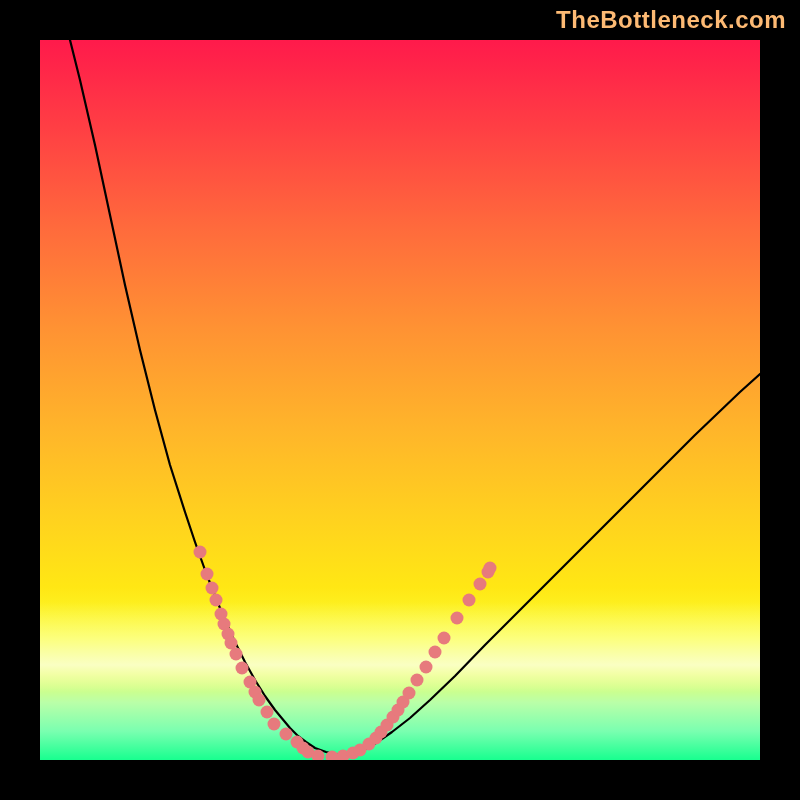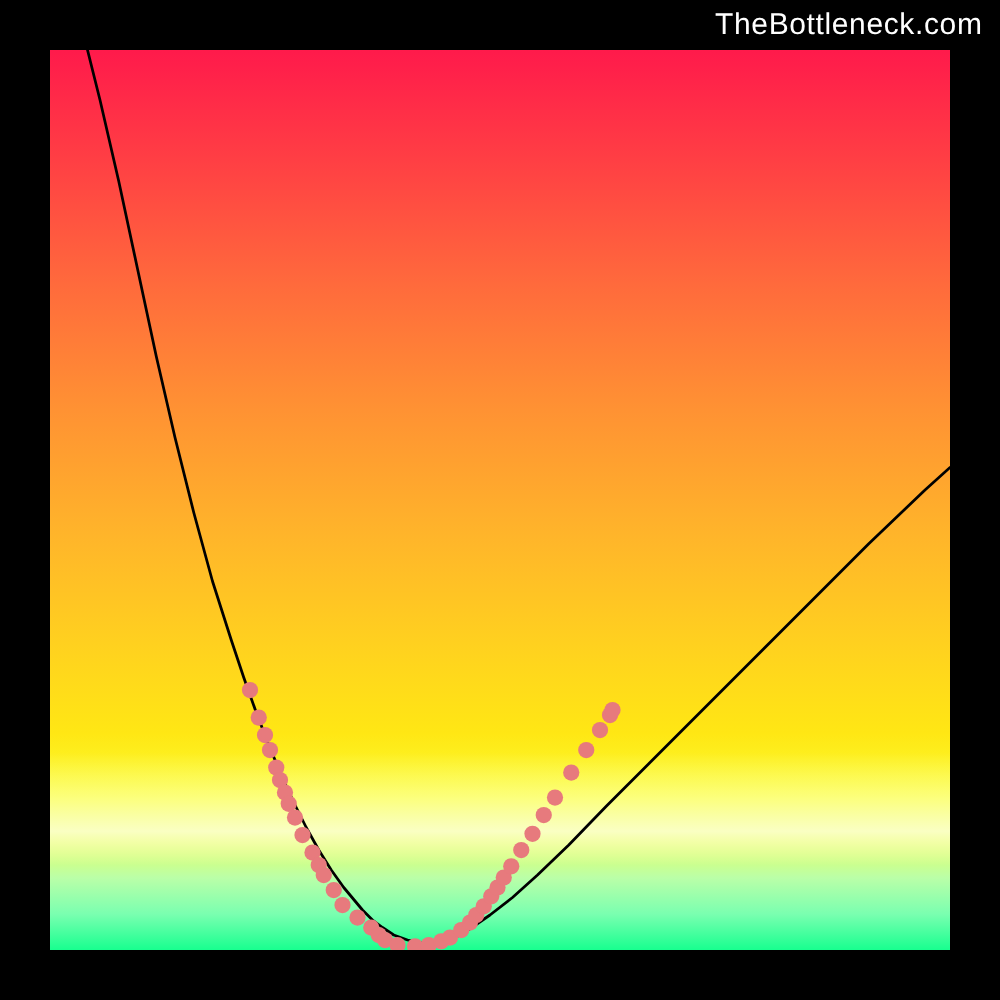--- a/index.html
+++ b/index.html
@@ -61,23 +61,23 @@
     left: 0;
     top: 0;
     width: 720px;
     height: 720px;
     pointer-events: none;
   }
   .watermark {
     position: absolute;
     top: 6px;
     right: 14px;
-    color: #ffffff;
+    color: #fdba74;
     font-size: 24px;
-    font-weight: 400;
+    font-weight: 700;
     letter-spacing: 0.5px;
     z-index: 10;
   }
 </style>
 </head>
 <body>
 
 <div class="frame">
 
   <div class="watermark">TheBottleneck.com</div>

